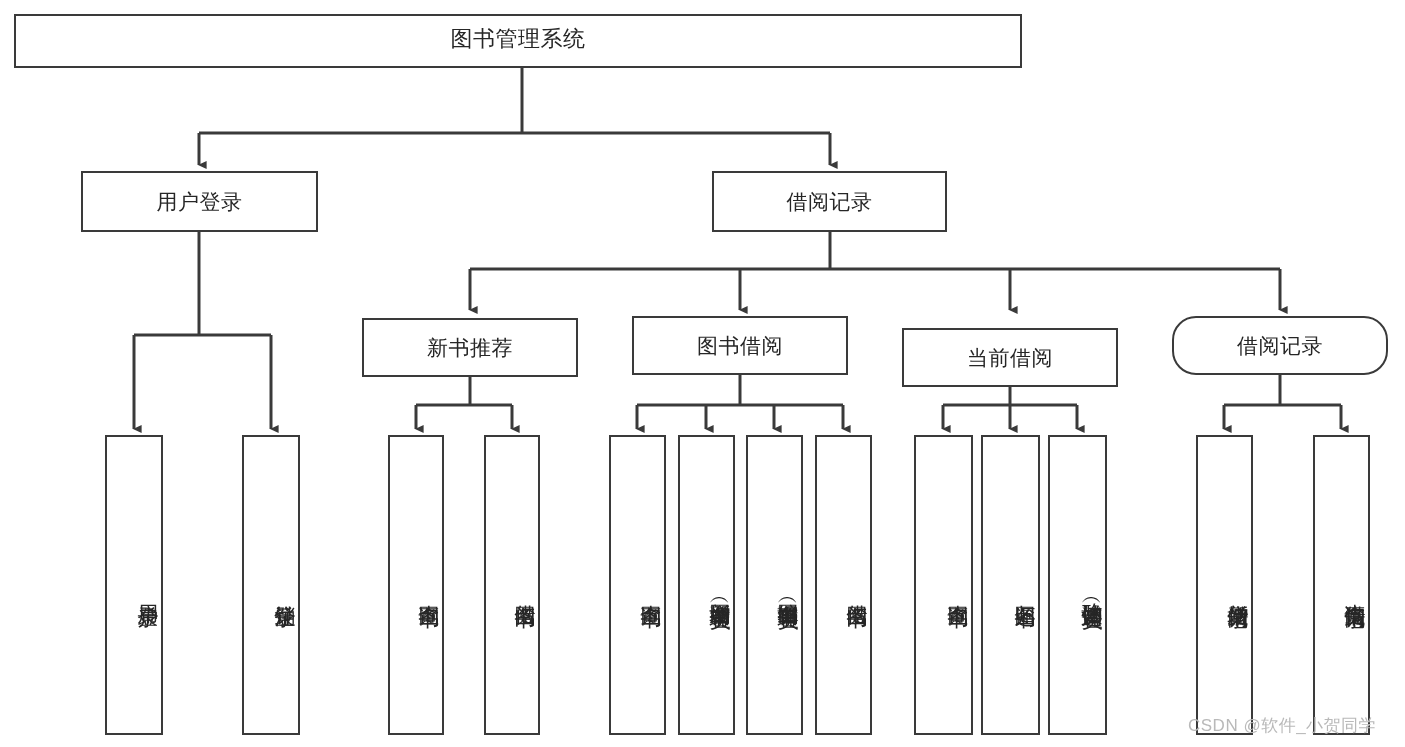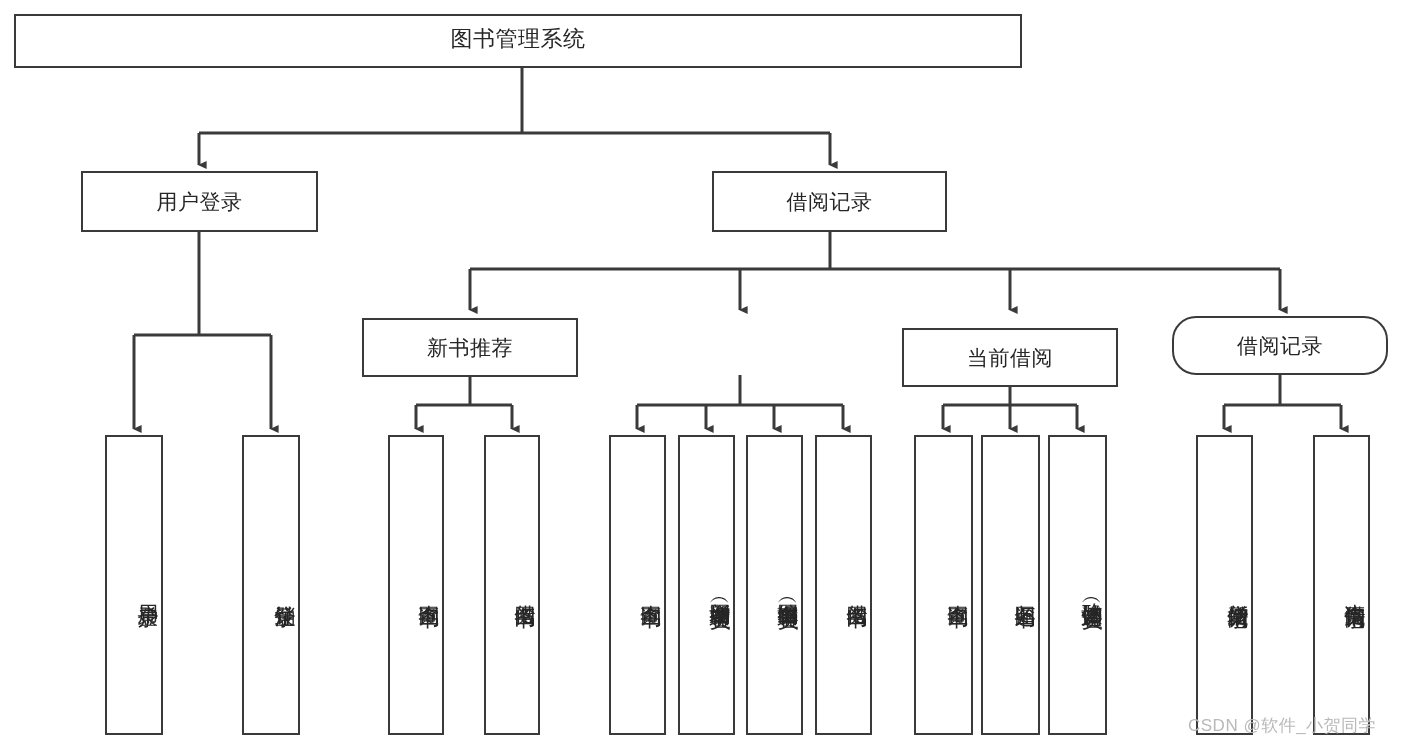--- a/index.html
+++ b/index.html
@@ -135,20 +135,23 @@
   <div class="node node-h" id="n-l2-0" style="left: 81px; top: 171px; width: 237px; height: 61px;">
     <span>用户登录</span>
   </div>
   <div class="node node-h" id="n-l2-1" style="left: 712px; top: 171px; width: 235px; height: 61px;">
     <span>借阅记录</span>
   </div>
 
   <div class="node node-h" id="n-l3-0" style="left: 362px; top: 318px; width: 216px; height: 59px;">
     <span>新书推荐</span>
   </div>
+  <div class="node node-h" id="n-l3-1" style="left: 632px; top: 316px; width: 216px; height: 59px;">
+    <span>图书借阅</span>
+  </div>
   <div class="node node-h" id="n-l3-2" style="left: 902px; top: 328px; width: 216px; height: 59px;">
     <span>当前借阅</span>
   </div>
   <div class="node node-h" id="n-l3-3" style="left: 1172px; top: 316px; width: 216px; height: 59px; border-radius: 24px;">
     <span>借阅记录</span>
   </div>
 
   <div class="node node-v" id="n-lf-0" style="left: 105px; top: 435px; width: 58px; height: 300px;">
     <span class="vtext">用户登录</span>
   </div>

